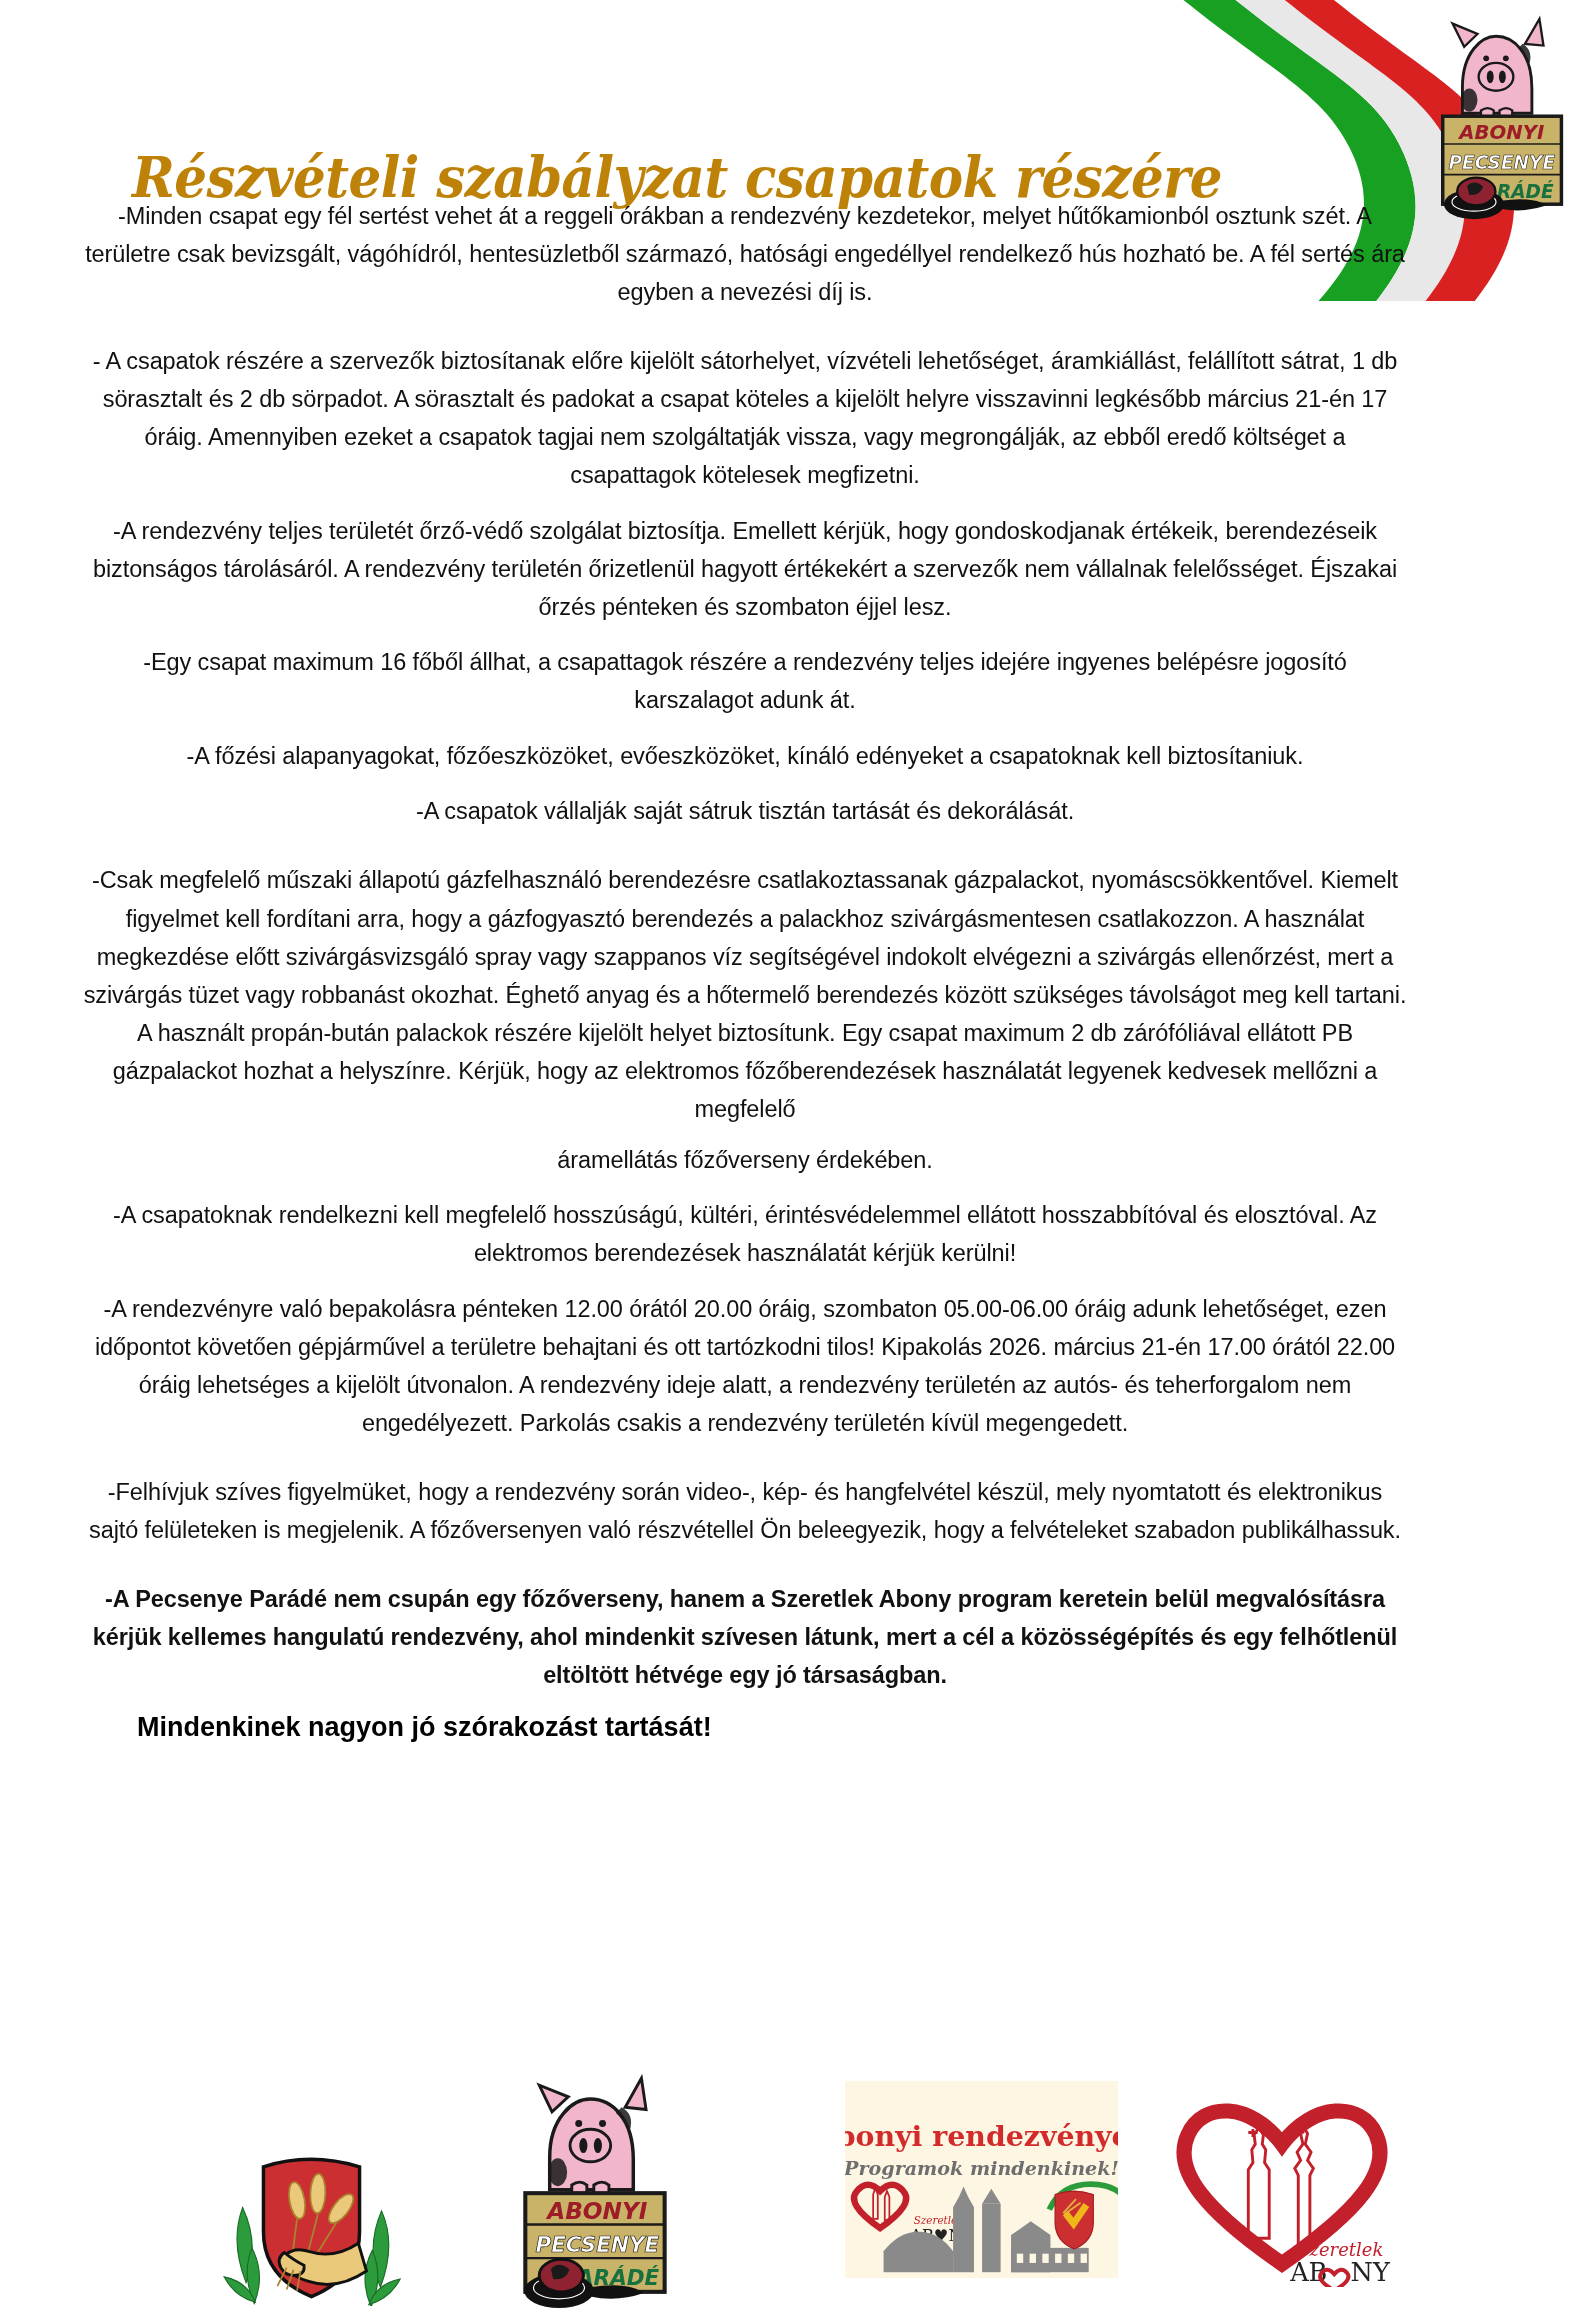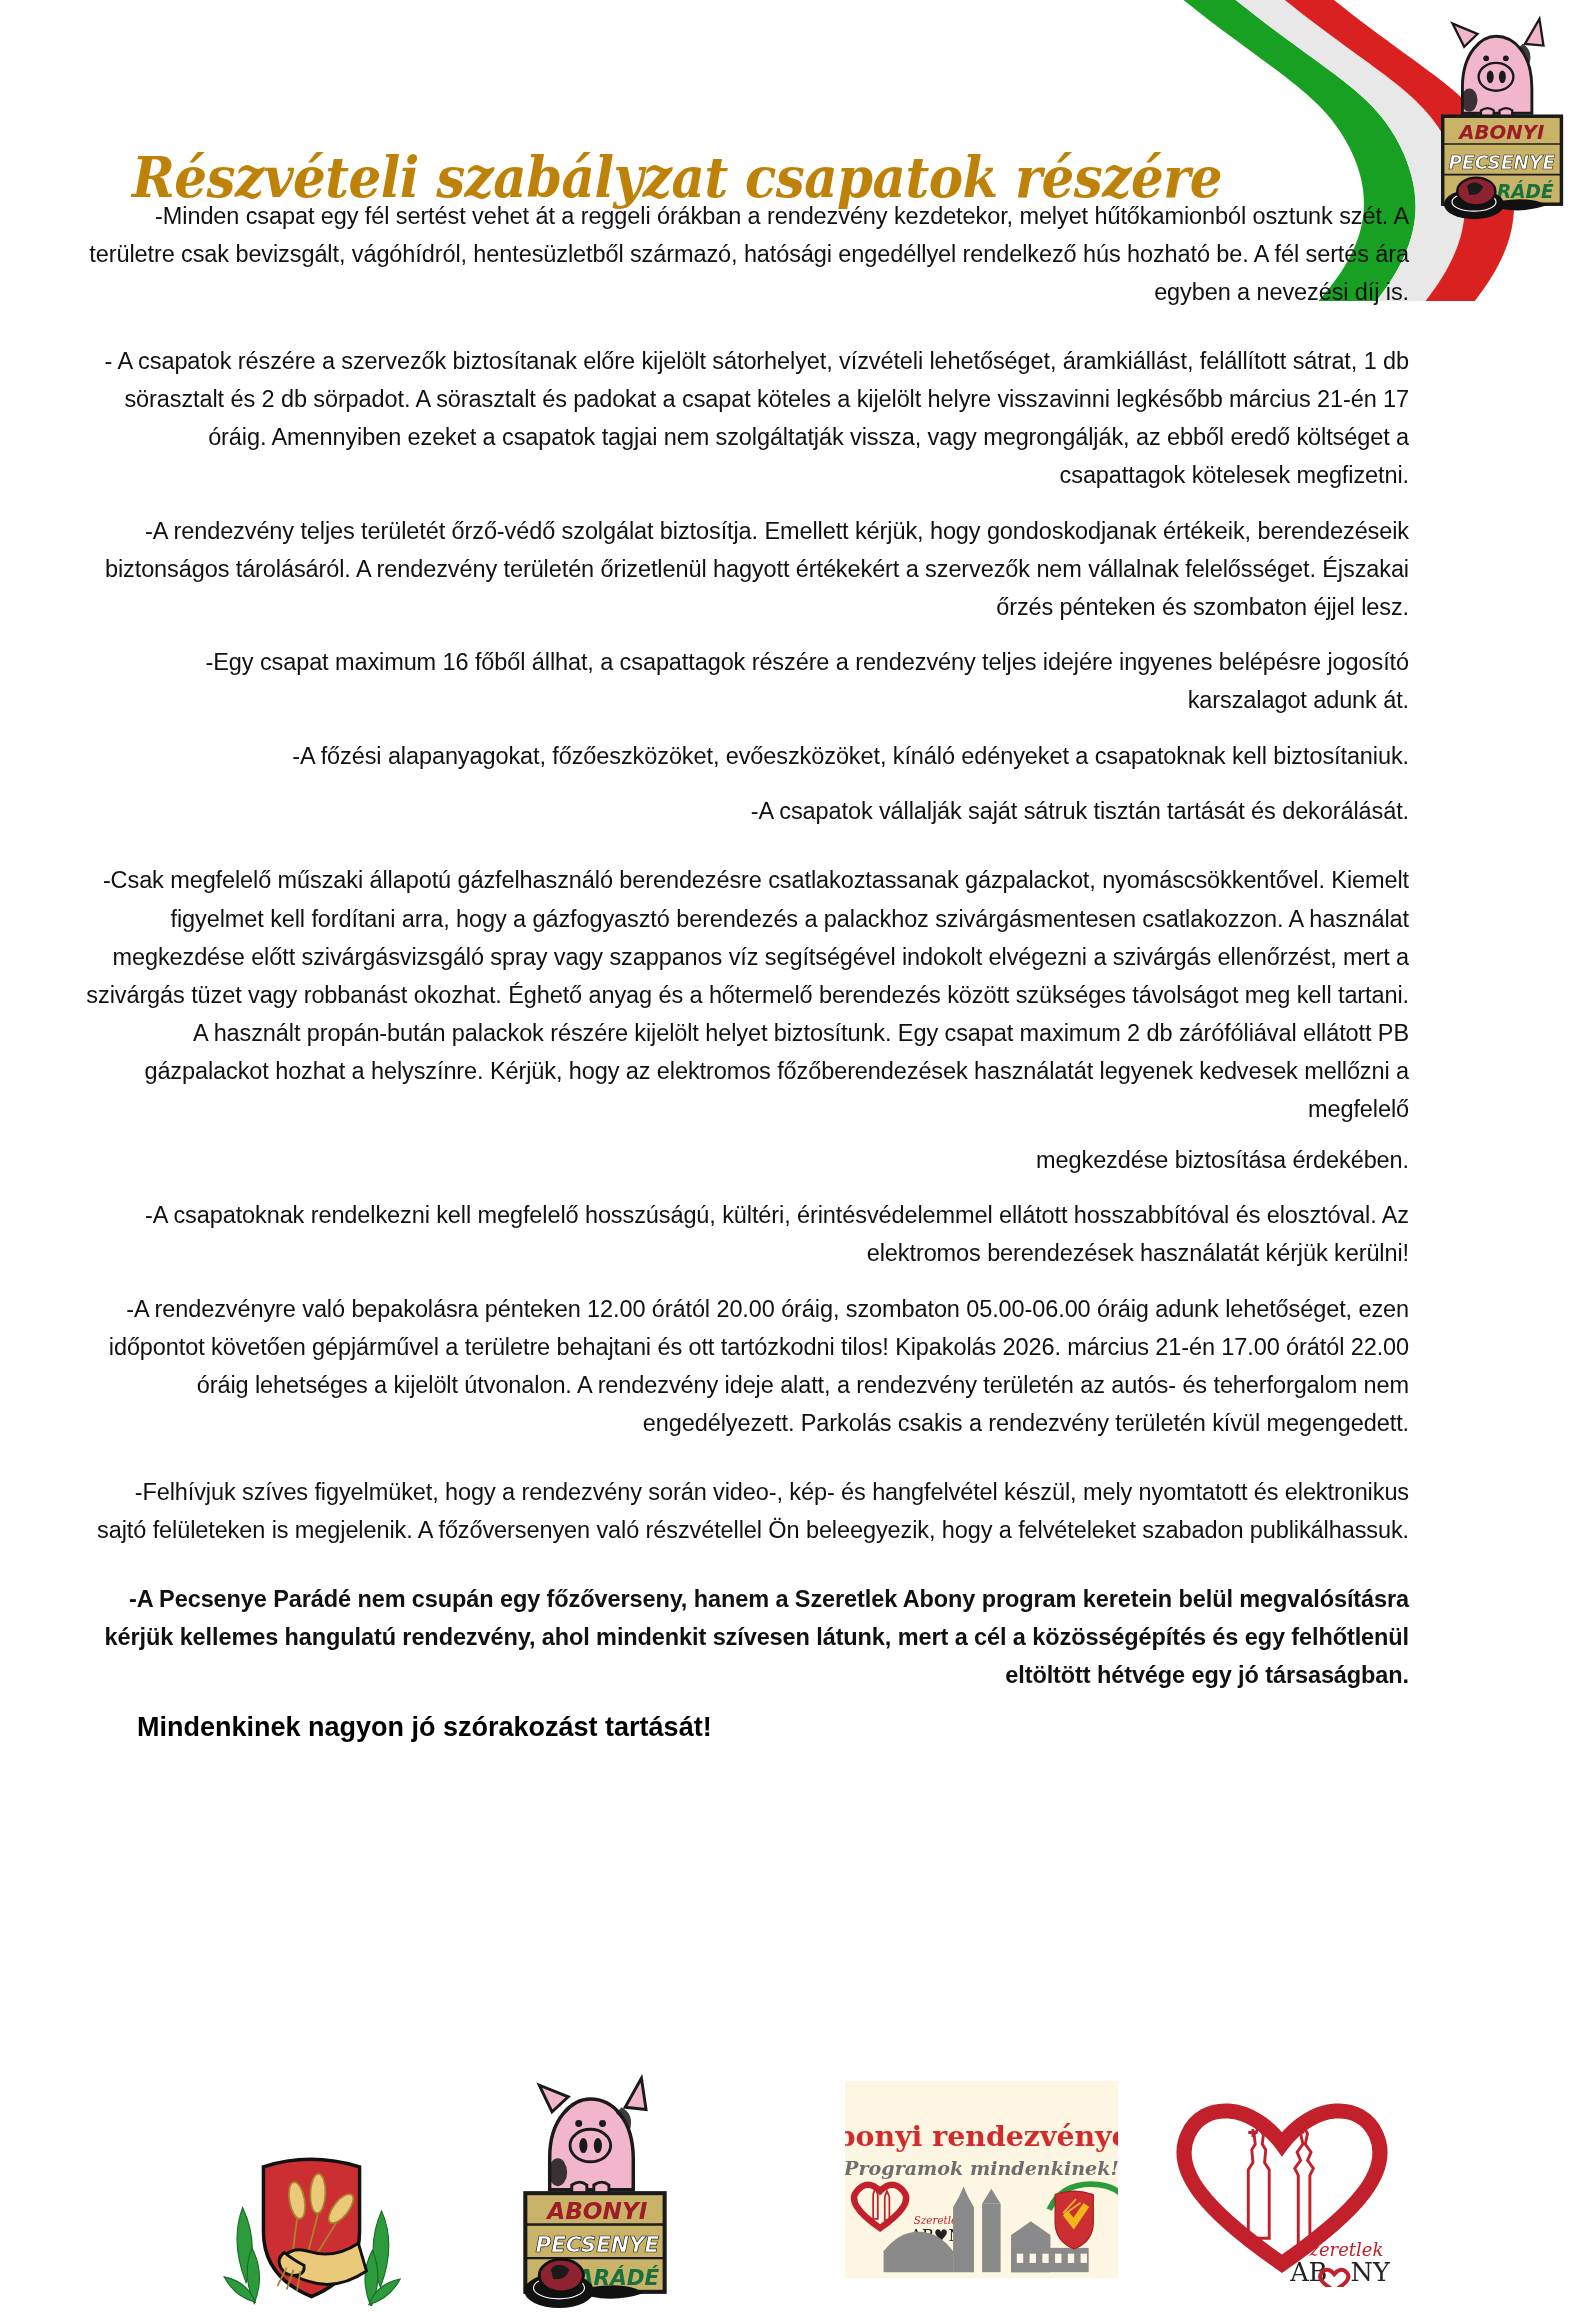--- a/index.html
+++ b/index.html
@@ -45,21 +45,21 @@
     position:absolute;
     left:81px; top:197px;
     width:1328px;
   }
   p.para{
     margin:0 0 17.4px 0;
     font-family:"Liberation Sans", sans-serif;
     font-size:23.5px;
     line-height:1.62;
     color:#111111;
-    text-align:right;
+    text-align:center;
     letter-spacing:-0.1px;
   }
   p.gap-lg { margin-bottom:31px; }
   p.gap-sm { margin-bottom:12.8px; }
   p.indent { }
   p.bold   { font-weight:700; }
   p.closing{
     font-weight:700;
     font-size:27px;
     margin-top:5.8px;
@@ -131,21 +131,21 @@
 <h1 class="title">Részvételi szabályzat csapatok részére</h1>
 
 <div class="content">
   <p class="para gap-lg">-Minden csapat egy fél sertést vehet át a reggeli órákban a rendezvény kezdetekor, melyet hűtőkamionból osztunk szét. A területre csak bevizsgált, vágóhídról, hentesüzletből származó, hatósági engedéllyel rendelkező hús hozható be. A fél sertés ára egyben a nevezési díj is.</p>
   <p class="para">- A csapatok részére a szervezők biztosítanak előre kijelölt sátorhelyet, vízvételi lehetőséget, áramkiállást, felállított sátrat, 1 db sörasztalt és 2 db sörpadot. A sörasztalt és padokat a csapat köteles a kijelölt helyre visszavinni legkésőbb március 21-én 17 óráig. Amennyiben ezeket a csapatok tagjai nem szolgáltatják vissza, vagy megrongálják, az ebből eredő költséget a csapattagok kötelesek megfizetni.</p>
   <p class="para">-A rendezvény teljes területét őrző-védő szolgálat biztosítja. Emellett kérjük, hogy gondoskodjanak értékeik, berendezéseik biztonságos tárolásáról. A rendezvény területén őrizetlenül hagyott értékekért a szervezők nem vállalnak felelősséget. Éjszakai őrzés pénteken és szombaton éjjel lesz.</p>
   <p class="para">-Egy csapat maximum 16 főből állhat, a csapattagok részére a rendezvény teljes idejére ingyenes belépésre jogosító karszalagot adunk át.</p>
   <p class="para">-A főzési alapanyagokat, főzőeszközöket, evőeszközöket, kínáló edényeket a csapatoknak kell biztosítaniuk.</p>
   <p class="para gap-lg">-A csapatok vállalják saját sátruk tisztán tartását és dekorálását.</p>
   <p class="para gap-sm">-Csak megfelelő műszaki állapotú gázfelhasználó berendezésre csatlakoztassanak gázpalackot, nyomáscsökkentővel. Kiemelt figyelmet kell fordítani arra, hogy a gázfogyasztó berendezés a palackhoz szivárgásmentesen csatlakozzon. A használat megkezdése előtt szivárgásvizsgáló spray vagy szappanos víz segítségével indokolt elvégezni a szivárgás ellenőrzést, mert a szivárgás tüzet vagy robbanást okozhat. Éghető anyag és a hőtermelő berendezés között szükséges távolságot meg kell tartani. A használt propán-bután palackok részére kijelölt helyet biztosítunk. Egy csapat maximum 2 db zárófóliával ellátott PB gázpalackot hozhat a helyszínre. Kérjük, hogy az elektromos főzőberendezések használatát legyenek kedvesek mellőzni a megfelelő</p>
-  <p class="para">megkezdése biztosítása érdekében.</p>
+  <p class="para">áramellátás főzőverseny érdekében.</p>
   <p class="para">-A csapatoknak rendelkezni kell megfelelő hosszúságú, kültéri, érintésvédelemmel ellátott hosszabbítóval és elosztóval. Az elektromos berendezések használatát kérjük kerülni!</p>
   <p class="para gap-lg">-A rendezvényre való bepakolásra pénteken 12.00 órától 20.00 óráig, szombaton 05.00-06.00 óráig adunk lehetőséget, ezen időpontot követően gépjárművel a területre behajtani és ott tartózkodni tilos! Kipakolás 2026. március 21-én 17.00 órától 22.00 óráig lehetséges a kijelölt útvonalon. A rendezvény ideje alatt, a rendezvény területén az autós- és teherforgalom nem engedélyezett. Parkolás csakis a rendezvény területén kívül megengedett.</p>
   <p class="para indent gap-lg">-Felhívjuk szíves figyelmüket, hogy a rendezvény során video-, kép- és hangfelvétel készül, mely nyomtatott és elektronikus sajtó felületeken is megjelenik. A főzőversenyen való részvétellel Ön beleegyezik, hogy a felvételeket szabadon publikálhassuk.</p>
   <p class="para indent bold">-A Pecsenye Parádé nem csupán egy főzőverseny, hanem a Szeretlek Abony program keretein belül megvalósításra kérjük kellemes hangulatú rendezvény, ahol mindenkit szívesen látunk, mert a cél a közösségépítés és egy felhőtlenül eltöltött hétvége egy jó társaságban.</p>
   <p class="closing">Mindenkinek nagyon jó szórakozást tartását!</p>
 </div>
 
 <div class="footer">
 
   <div class="logo-slot logo-abony-crest">

